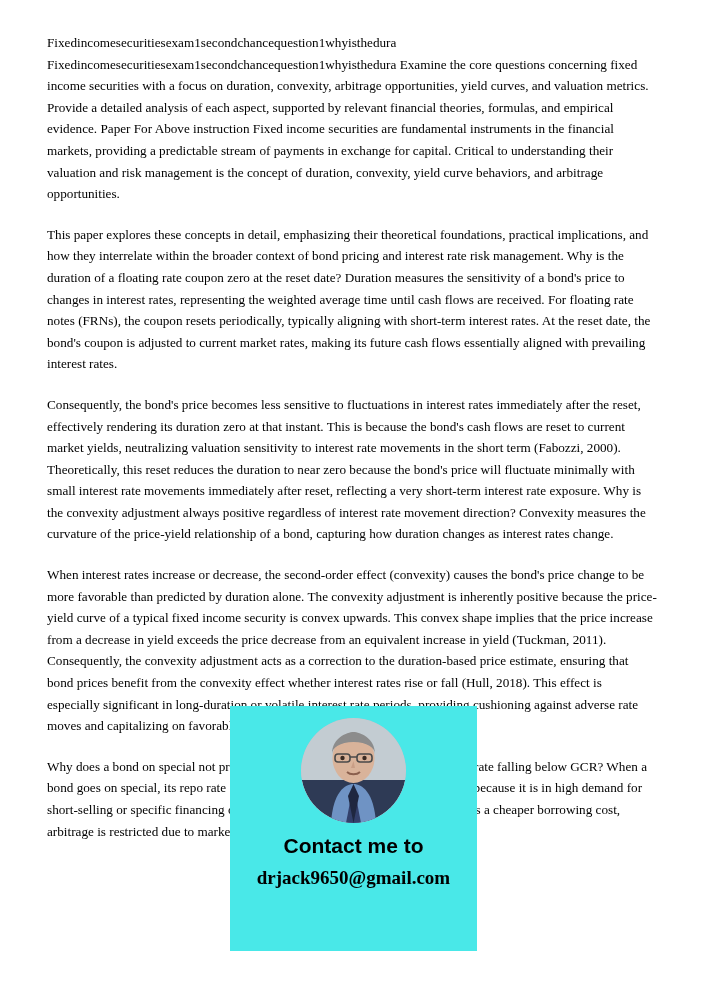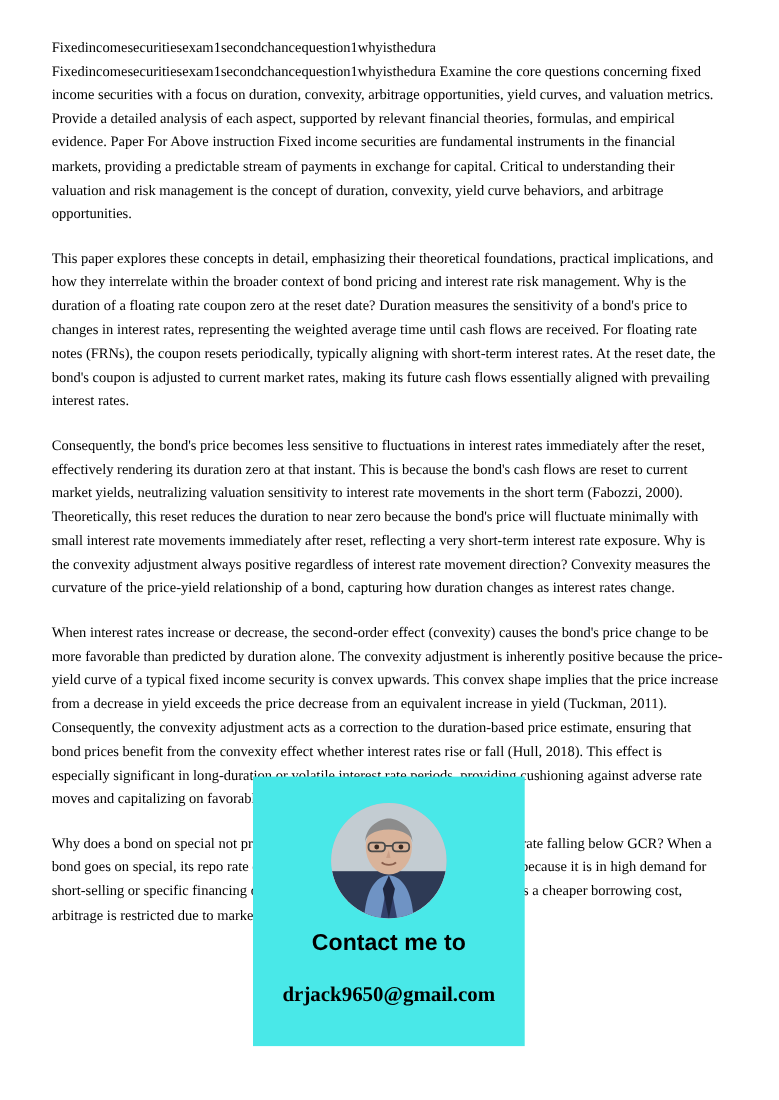--- a/index.html
+++ b/index.html
@@ -45,21 +45,21 @@
     left: 230px;
     top: 706px;
     width: 247px;
     height: 245px;
     background: #49e8e8;
     display: flex;
     flex-direction: column;
     align-items: center;
     justify-content: flex-start;
     box-sizing: border-box;
-    padding-top: 24px;
+    padding-top: 12px;
   }
   .avatar {
     width: 105px;
     height: 105px;
     border-radius: 50%;
     overflow: hidden;
     background: #b9c4cc;
     position: relative;
     flex: none;
   }
@@ -69,21 +69,21 @@
   .overlay-text {
     margin-top: 9px;
     text-align: center;
     font-family: "Liberation Sans", sans-serif;
     font-weight: bold;
     font-size: 21px;
     line-height: 27px;
     color: #000000;
   }
   .overlay-email {
-    margin-top: 22px;
+    margin-top: 7px;
     text-align: center;
     font-family: "Liberation Serif", serif;
     font-weight: bold;
     font-size: 19px;
     line-height: 24px;
     color: #000000;
   }
 </style>
 </head>
 <body>

